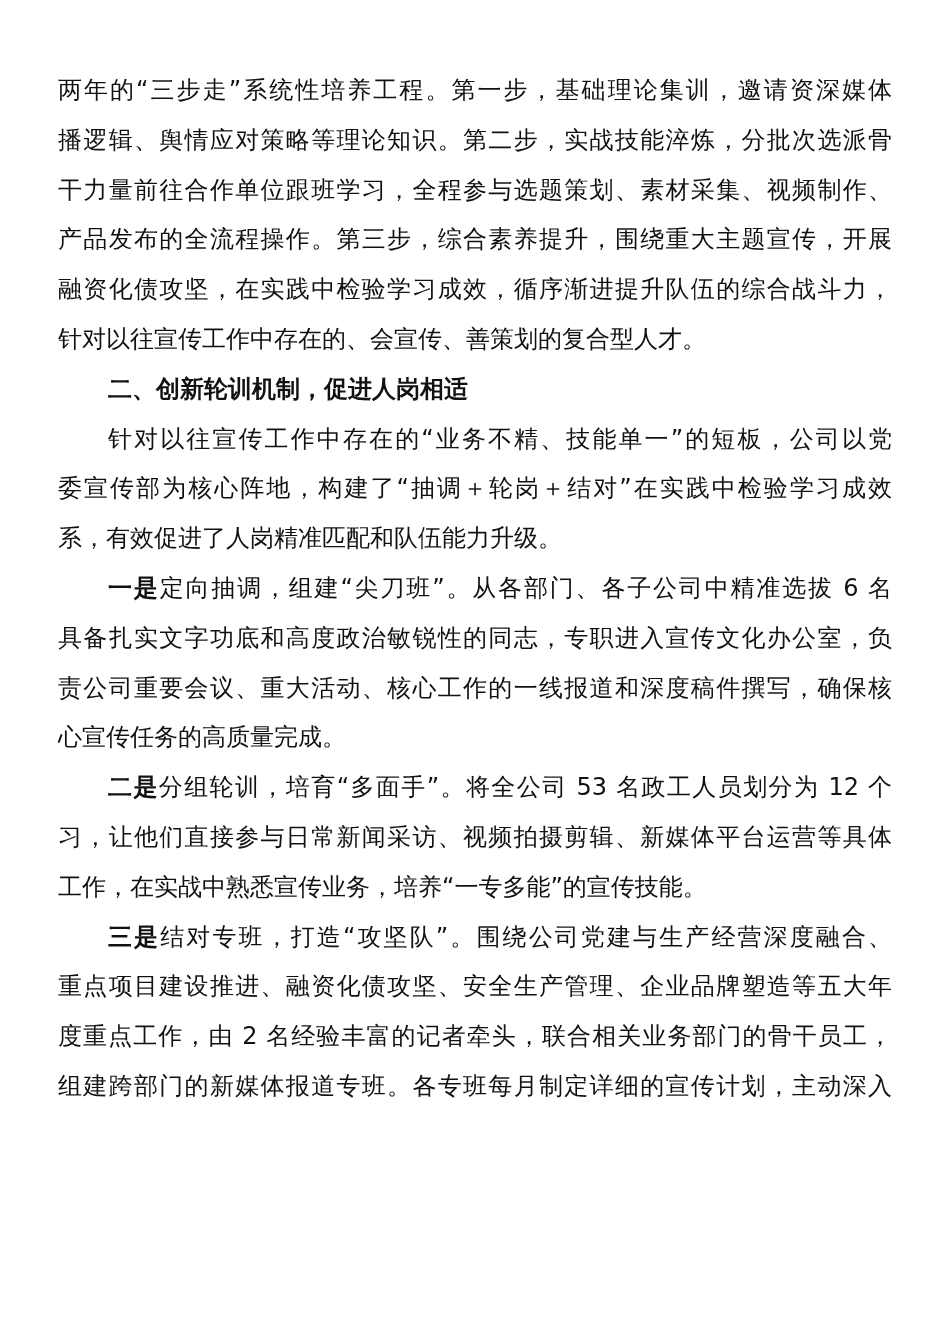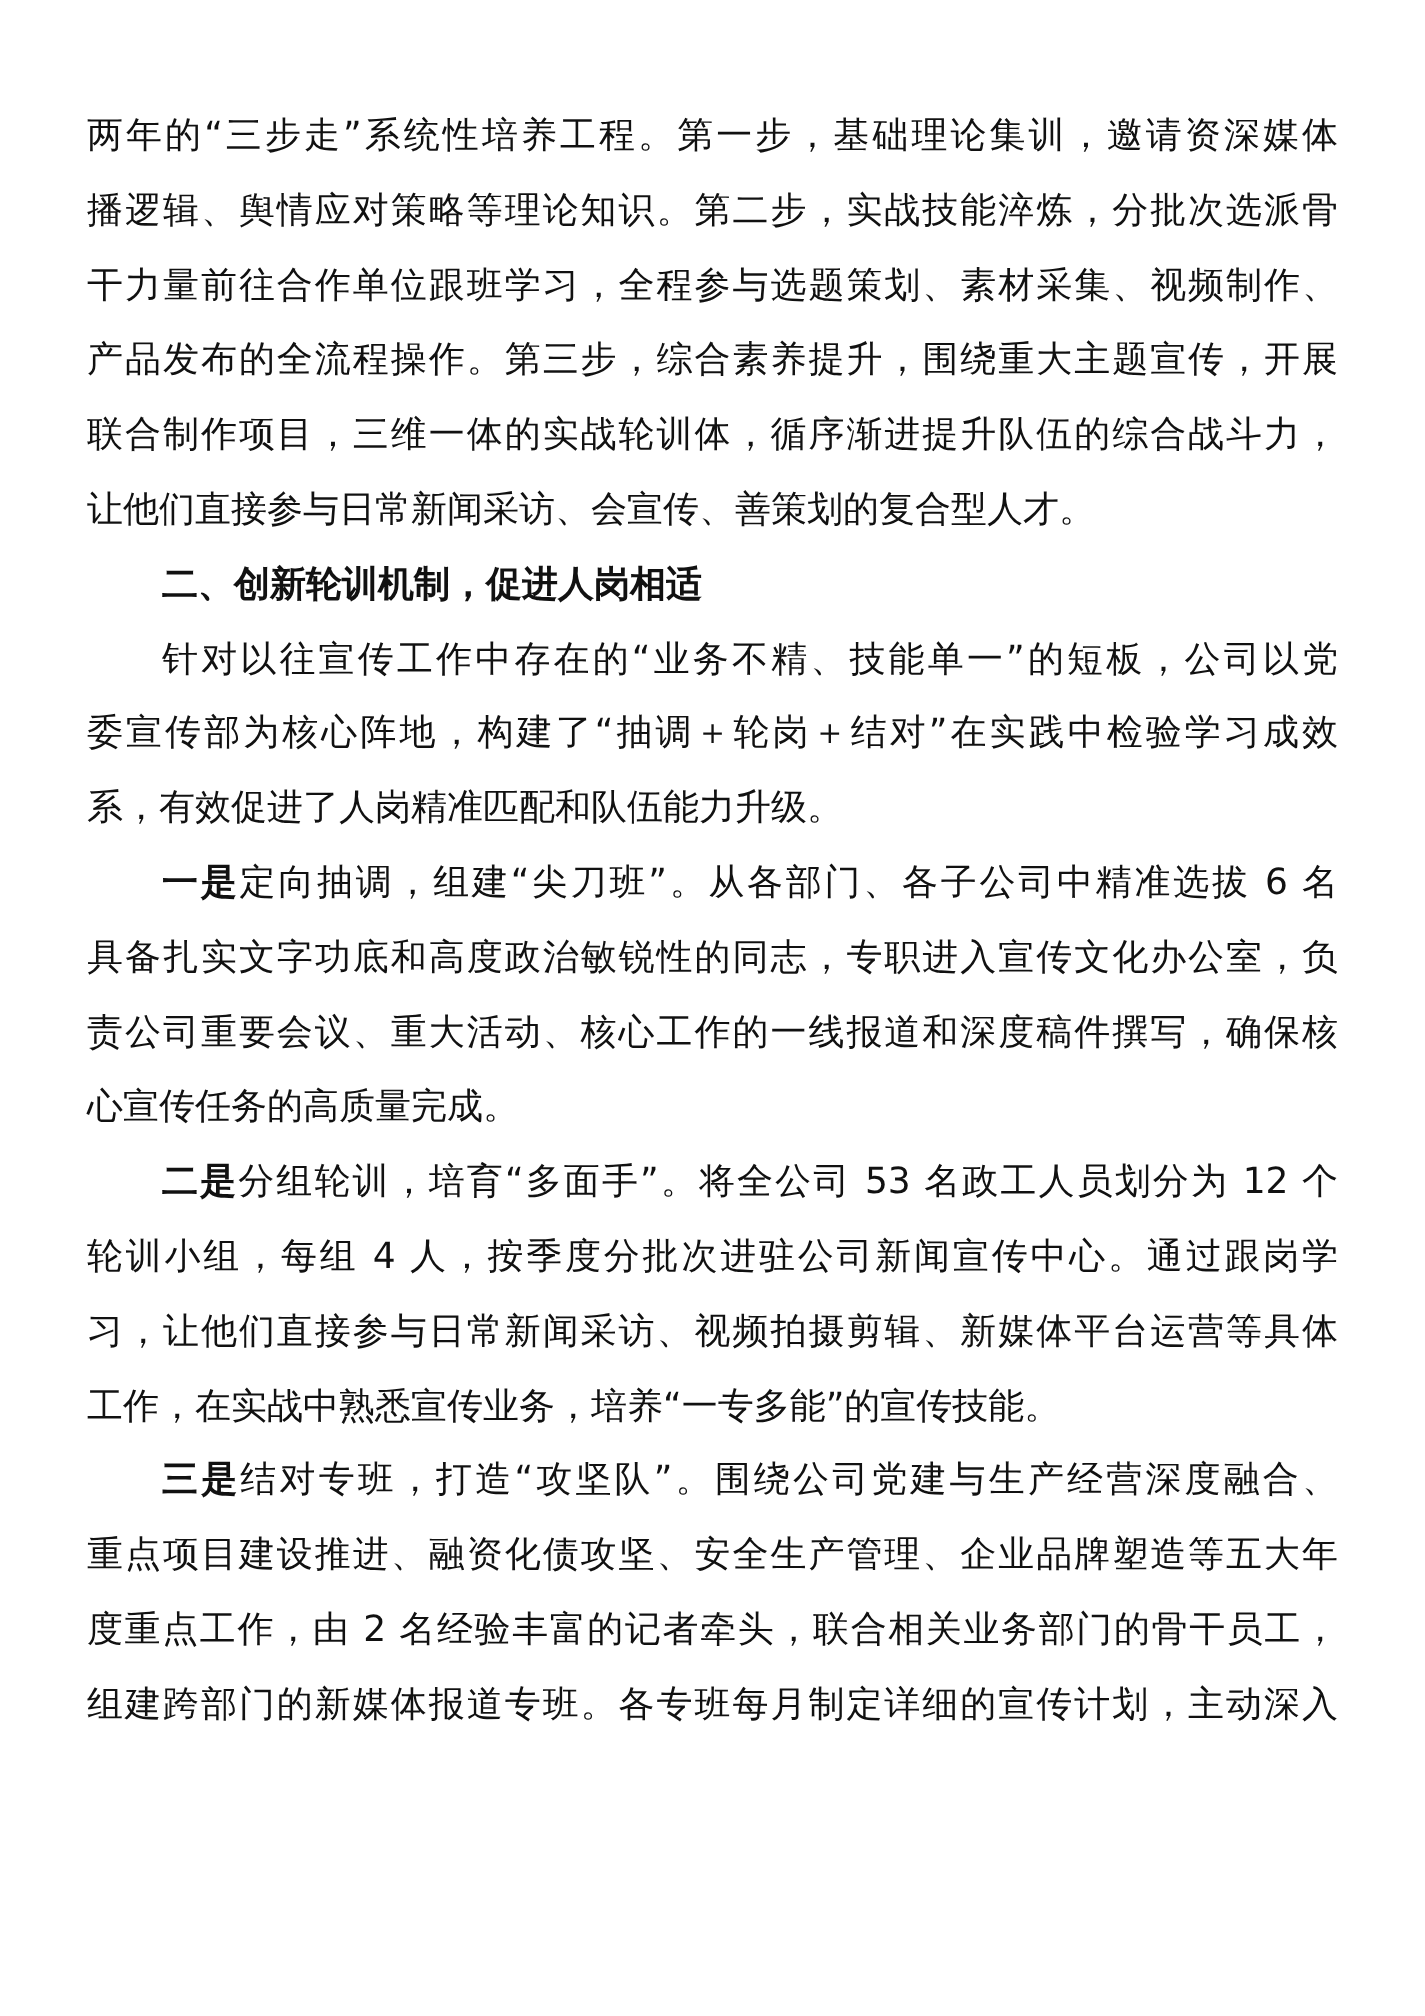--- a/index.html
+++ b/index.html
@@ -16,42 +16,41 @@
 </head>
 <body>
 
 <div class="page">
 
   <div>
     <div class="line">两年的“三步走”系统性培养工程。第一步，基础理论集训，邀请资深媒体</div>
     <div class="line">播逻辑、舆情应对策略等理论知识。第二步，实战技能淬炼，分批次选派骨</div>
     <div class="line">干力量前往合作单位跟班学习，全程参与选题策划、素材采集、视频制作、</div>
     <div class="line">产品发布的全流程操作。第三步，综合素养提升，围绕重大主题宣传，开展</div>
-    <div class="line">联合制作项目，三维一体的实战轮训体，循序渐进提升队伍的综合战斗力，</div>
-    <div class="line last">让他们直接参与日常新闻采访、会宣传、善策划的复合型人才。</div>
+    <div class="line">融资化债攻坚，在实践中检验学习成效，循序渐进提升队伍的综合战斗力，</div>
+    <div class="line last">针对以往宣传工作中存在的、会宣传、善策划的复合型人才。</div>
   </div>
 
   <div class="line heading indent">二、创新轮训机制，促进人岗相适</div>
 
   <div>
     <div class="line indent">针对以往宣传工作中存在的“业务不精、技能单一”的短板，公司以党</div>
     <div class="line">委宣传部为核心阵地，构建了“抽调＋轮岗＋结对”在实践中检验学习成效</div>
     <div class="line last">系，有效促进了人岗精准匹配和队伍能力升级。</div>
   </div>
 
   <div>
     <div class="line indent"><b>一是</b><span>定向抽调，组建“尖刀班”。从各部门、各子公司中精准选拔 6 名</span></div>
     <div class="line">具备扎实文字功底和高度政治敏锐性的同志，专职进入宣传文化办公室，负</div>
     <div class="line">责公司重要会议、重大活动、核心工作的一线报道和深度稿件撰写，确保核</div>
     <div class="line last">心宣传任务的高质量完成。</div>
   </div>
 
   <div>
     <div class="line indent"><b>二是</b><span>分组轮训，培育“多面手”。将全公司 53 名政工人员划分为 12 个</span></div>
-    <div class="line">轮训小组，每组 4 人，按季度分批次进驻公司新闻宣传中心。通过跟岗学</div>
     <div class="line">习，让他们直接参与日常新闻采访、视频拍摄剪辑、新媒体平台运营等具体</div>
     <div class="line last">工作，在实战中熟悉宣传业务，培养“一专多能”的宣传技能。</div>
   </div>
 
   <div>
     <div class="line indent"><b>三是</b><span>结对专班，打造“攻坚队”。围绕公司党建与生产经营深度融合、</span></div>
     <div class="line">重点项目建设推进、融资化债攻坚、安全生产管理、企业品牌塑造等五大年</div>
     <div class="line">度重点工作，由 2 名经验丰富的记者牵头，联合相关业务部门的骨干员工，</div>
     <div class="line">组建跨部门的新媒体报道专班。各专班每月制定详细的宣传计划，主动深入</div>
   </div>

